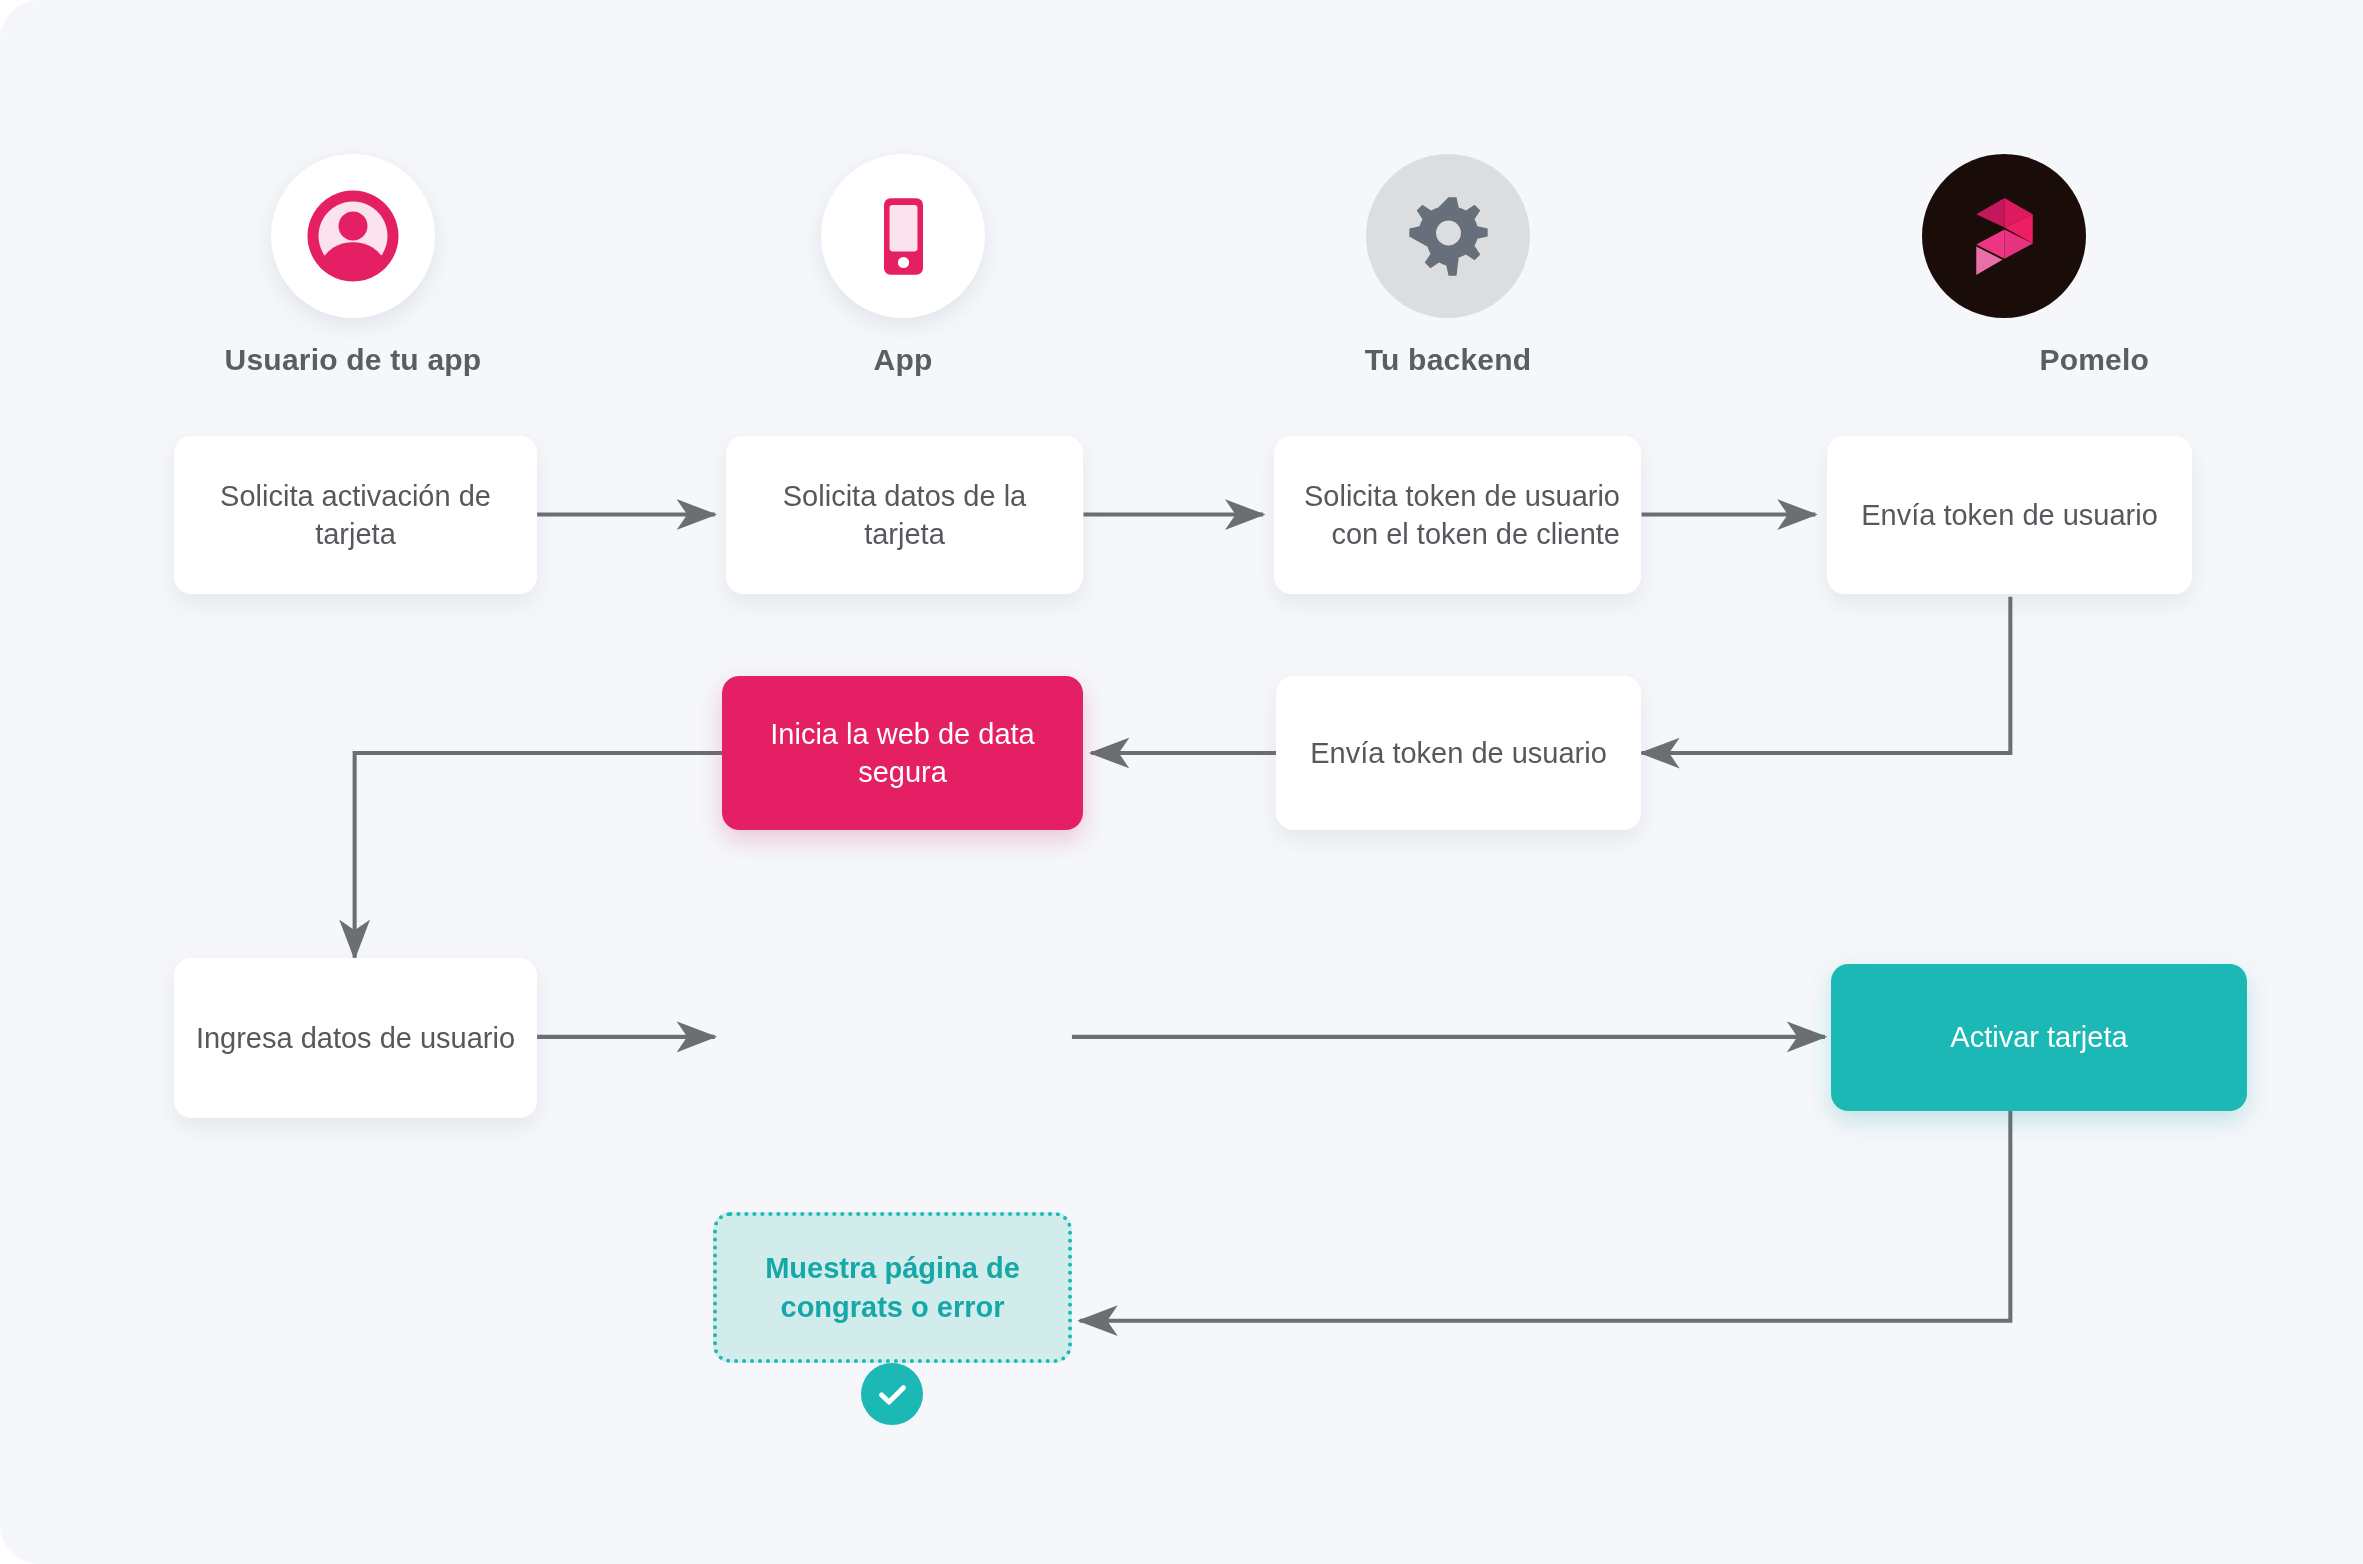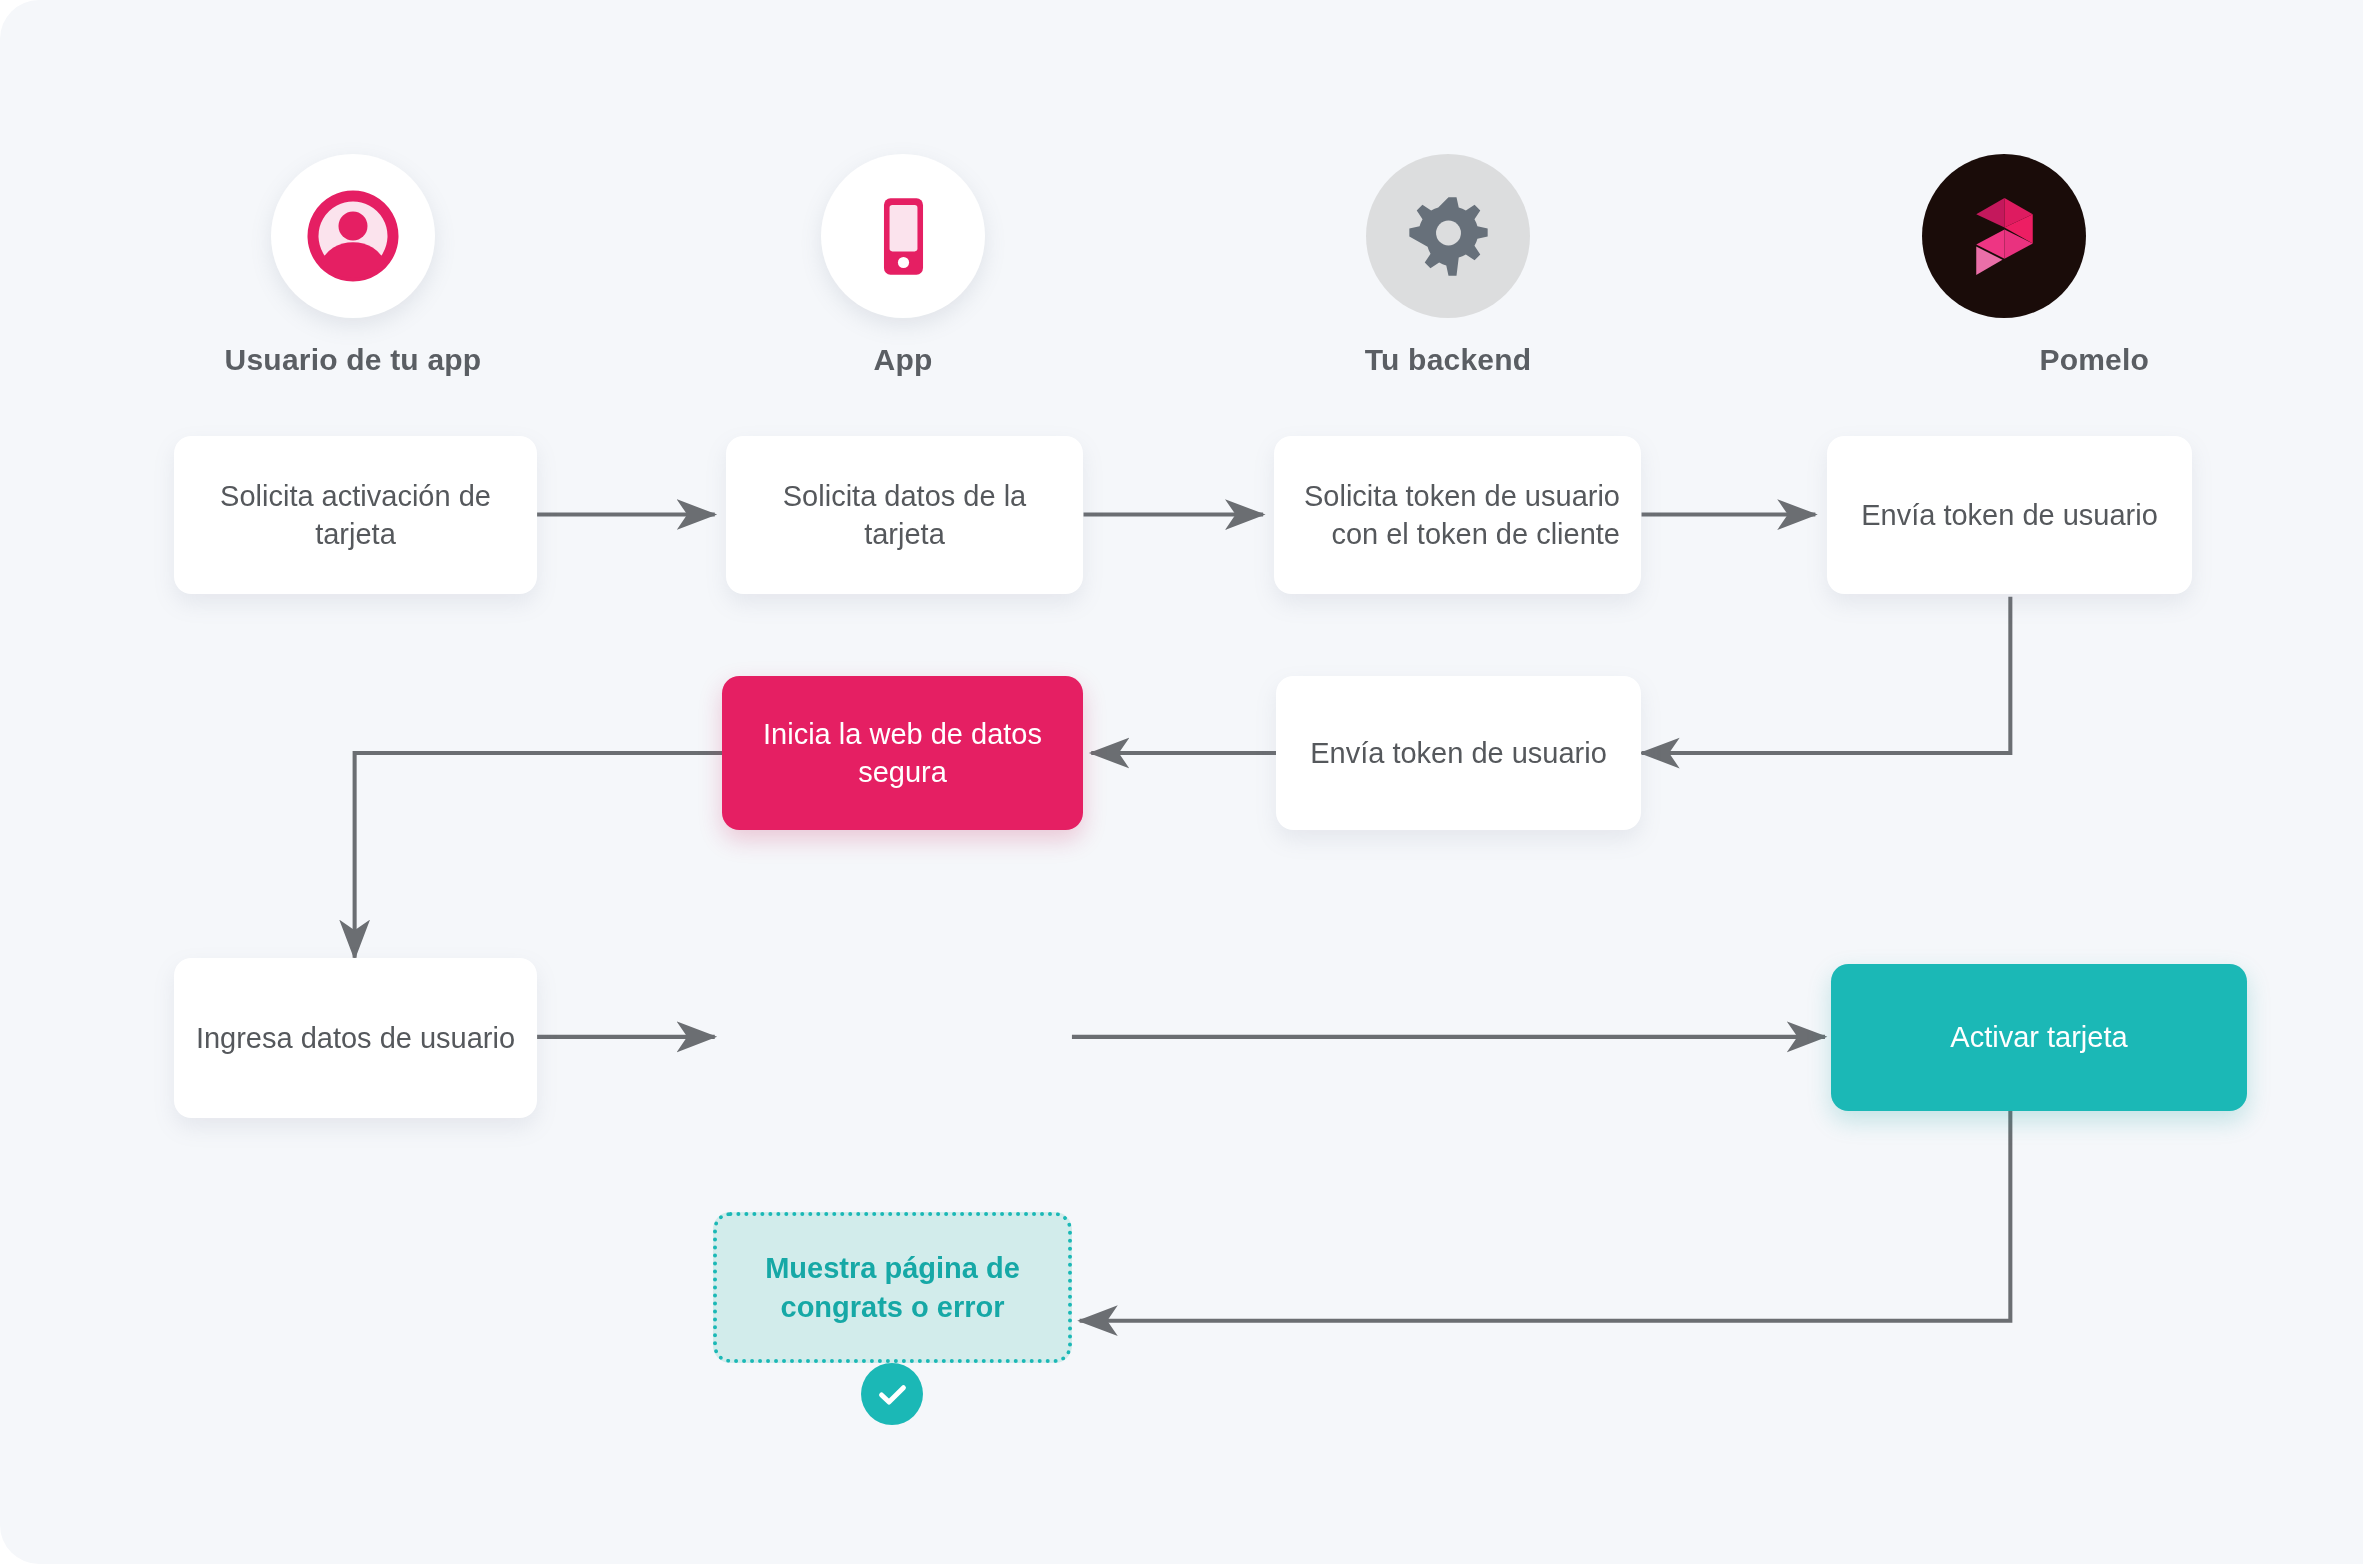--- a/index.html
+++ b/index.html
@@ -194,21 +194,21 @@
 
   <div class="node" style="left:1274px; top:436px; width:367px; height:158px;text-align:right;">
     <span>Solicita token de usuario con el token de cliente</span>
   </div>
 
   <div class="node" style="left:1827px; top:436px; width:365px; height:158px;">
     <span>Envía token de usuario</span>
   </div>
 
   <div class="node pink" style="left:722px; top:676px; width:361px; height:154px;">
-    <span>Inicia la web de datos segura</span>
+    <span>Inicia la web de data segura</span>
   </div>
 
   <div class="node" style="left:1276px; top:676px; width:365px; height:154px;">
     <span>Envía token de usuario</span>
   </div>
 
   <div class="node" style="left:174px; top:958px; width:363px; height:160px;">
     <span>Ingresa datos de usuario</span>
   </div>
 

